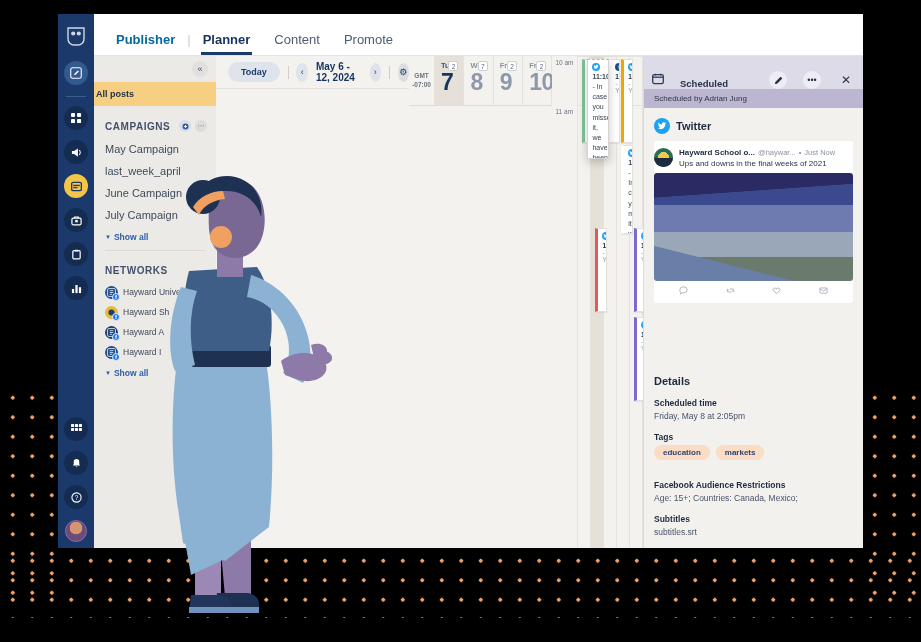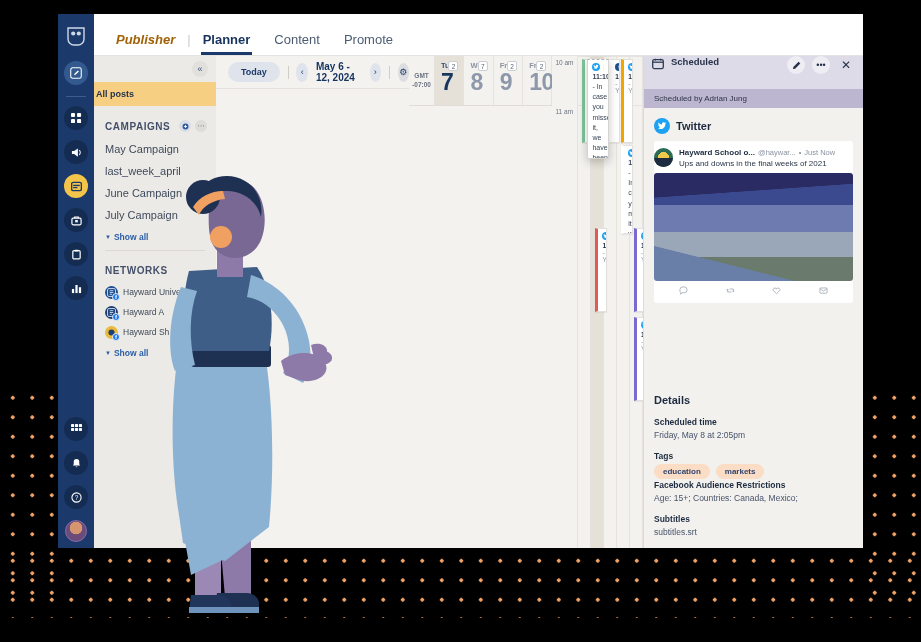--- a/index.html
+++ b/index.html
@@ -68,21 +68,21 @@
   
   #tabbar {
     height: 42px; background:#fff; display:flex; align-items:flex-end;
     padding-left: 10px; border-bottom: 1px solid #e3e3e3;
     flex: 0 0 42px;
   }
   .tab {
     font-size: 13px; color:#4b5c72; padding: 0 12px 8px; position: relative;
     white-space: nowrap;
   }
-  .tab.bold { font-weight: bold; color:#a16207;font-style:italic; }
+  .tab.bold { font-weight: bold; color:#0369a1; }
   .tab.active { font-weight: bold; color:#16335d; }
   .tab.active::after {
     content:""; position:absolute; left:10px; right:10px; bottom:0;
     height:3px; background:#1b3a6b;
   }
   .tab-div { color:#c9ccd2; font-size:13px; padding-bottom:8px; }
 
   
   #body { flex: 1 1 auto; display:flex; min-height:0; }
 
@@ -223,21 +223,21 @@
     border:1px solid #d6d4d0; border-top:1px dashed #b9b7b2;
   }
 
   
   #panel {
     width: 220px; flex: 0 0 220px; background:#f2f1ee;
     display:flex; flex-direction:column; border-left:1px solid #dedbd6;
   }
   #panel-head {
     height:33px; flex:0 0 33px; background:#dedbe8;
-    display:flex; align-items:flex-start; padding:0 8px; gap:7px;
+    display:flex; align-items:flex-end; padding:0 8px; gap:16px;
   }
   #panel-head .ph-title { font-size:9.5px; font-weight:bold; color:#26324a; flex:1 1 auto;}
   .ph-btn {
     width:18px;height:18px;border-radius:50%;background:#eeedf4;
     display:flex;align-items:center;justify-content:center;color:#26324a;font-size:9px;
   }
   .ph-btn.flat { background:transparent; font-size:12px; }
   #panel-sub {
     background:#bdb6d0; color:#2c3346; font-size:8px; padding:5px 10px;
     flex:0 0 auto;
@@ -271,21 +271,21 @@
       linear-gradient(14deg, #6a7fa8 0 22%, transparent 22.5%),
       linear-gradient(to bottom, #3b4a8f 0 30%, #6e7bb0 30% 55%, #9aa7b8 55% 78%, #6a7a6c 78% 100%);
   }
   .tw-actions { display:flex; justify-content:space-around; padding:5px 6px 1px; }
   .tw-actions span { color:#9aa0ab; font-size:9px; }
 
   #details { padding:14px 10px 0; }
   #details h3 { font-size:11px; color:#1d2b40; margin-bottom:11px; }
   .det-lbl { font-size:8.5px; font-weight:bold; color:#1d2b40; margin-bottom:3px;}
   .det-val { font-size:8.5px; color:#47536a; margin-bottom:11px;}
-  .tags { display:flex; gap:6px; margin-bottom:1px;}
+  .tags { display:flex; gap:6px; margin-bottom:20px;}
   .tag {
     background:#fbdcc4; color:#2f4470; font-size:8px; font-weight:bold;
     padding:3px 9px; border-radius:9px;
   }
 
   
   #person { position:absolute; left:165px; top:175px; width:180px; height:445px; pointer-events:none; }
 </style>
 </head>
 <body>
@@ -429,37 +429,47 @@
             <span class="net-ico" style="background:#1f4e8c">
               <svg width="9" height="9" viewBox="0 0 10 10">
                   <rect x="0.6" y="0.6" width="8.8" height="8.8" rx="1.6" fill="none" stroke="#cfe0f5" stroke-width="1"></rect>
                   <path d="M3 3h4M3 5h4M3 7h2.6" stroke="#cfe0f5" stroke-width="1"></path>
                 </svg>
               <span class="badge">f</span>
             </span>
             <span class="net-name">Hayward University</span>
           </div>
           <div class="net-item">
+            <span class="net-ico" style="background:#e8b93a">
+              <svg width="9" height="9" viewBox="0 0 10 10">
+                  <circle cx="5" cy="5" r="3.4" fill="#1d3f73"></circle>
+                </svg>
+              <span class="badge">f</span>
+            </span>
+            <span class="net-name">Hayward Sh</span>
+          </div>
+          <div class="net-item">
             <span class="net-ico" style="background:#1d3f73">
               <svg width="9" height="9" viewBox="0 0 10 10">
                   <rect x="0.6" y="0.6" width="8.8" height="8.8" rx="1.6" fill="none" stroke="#cfe0f5" stroke-width="1"></rect>
                   <path d="M3 3h4M3 5h4M3 7h2.6" stroke="#cfe0f5" stroke-width="1"></path>
                 </svg>
               <span class="badge">f</span>
             </span>
             <span class="net-name">Hayward A</span>
           </div>
           <div class="net-item">
-            <span class="net-ico" style="background:#e8b93a">
+            <span class="net-ico" style="background:#1f4e8c">
               <svg width="9" height="9" viewBox="0 0 10 10">
-                  <circle cx="5" cy="5" r="3.4" fill="#1d3f73"></circle>
+                  <rect x="0.6" y="0.6" width="8.8" height="8.8" rx="1.6" fill="none" stroke="#cfe0f5" stroke-width="1"></rect>
+                  <path d="M3 3h4M3 5h4M3 7h2.6" stroke="#cfe0f5" stroke-width="1"></path>
                 </svg>
               <span class="badge">f</span>
             </span>
-            <span class="net-name">Hayward Sh</span>
+            <span class="net-name">Hayward I</span>
           </div>
           <div class="show-all">
             <span class="caret">▼</span>
             <span>Show all</span>
           </div>
         </div>
 
         <div id="calendar">
 
           <div id="cal-toolbar">

